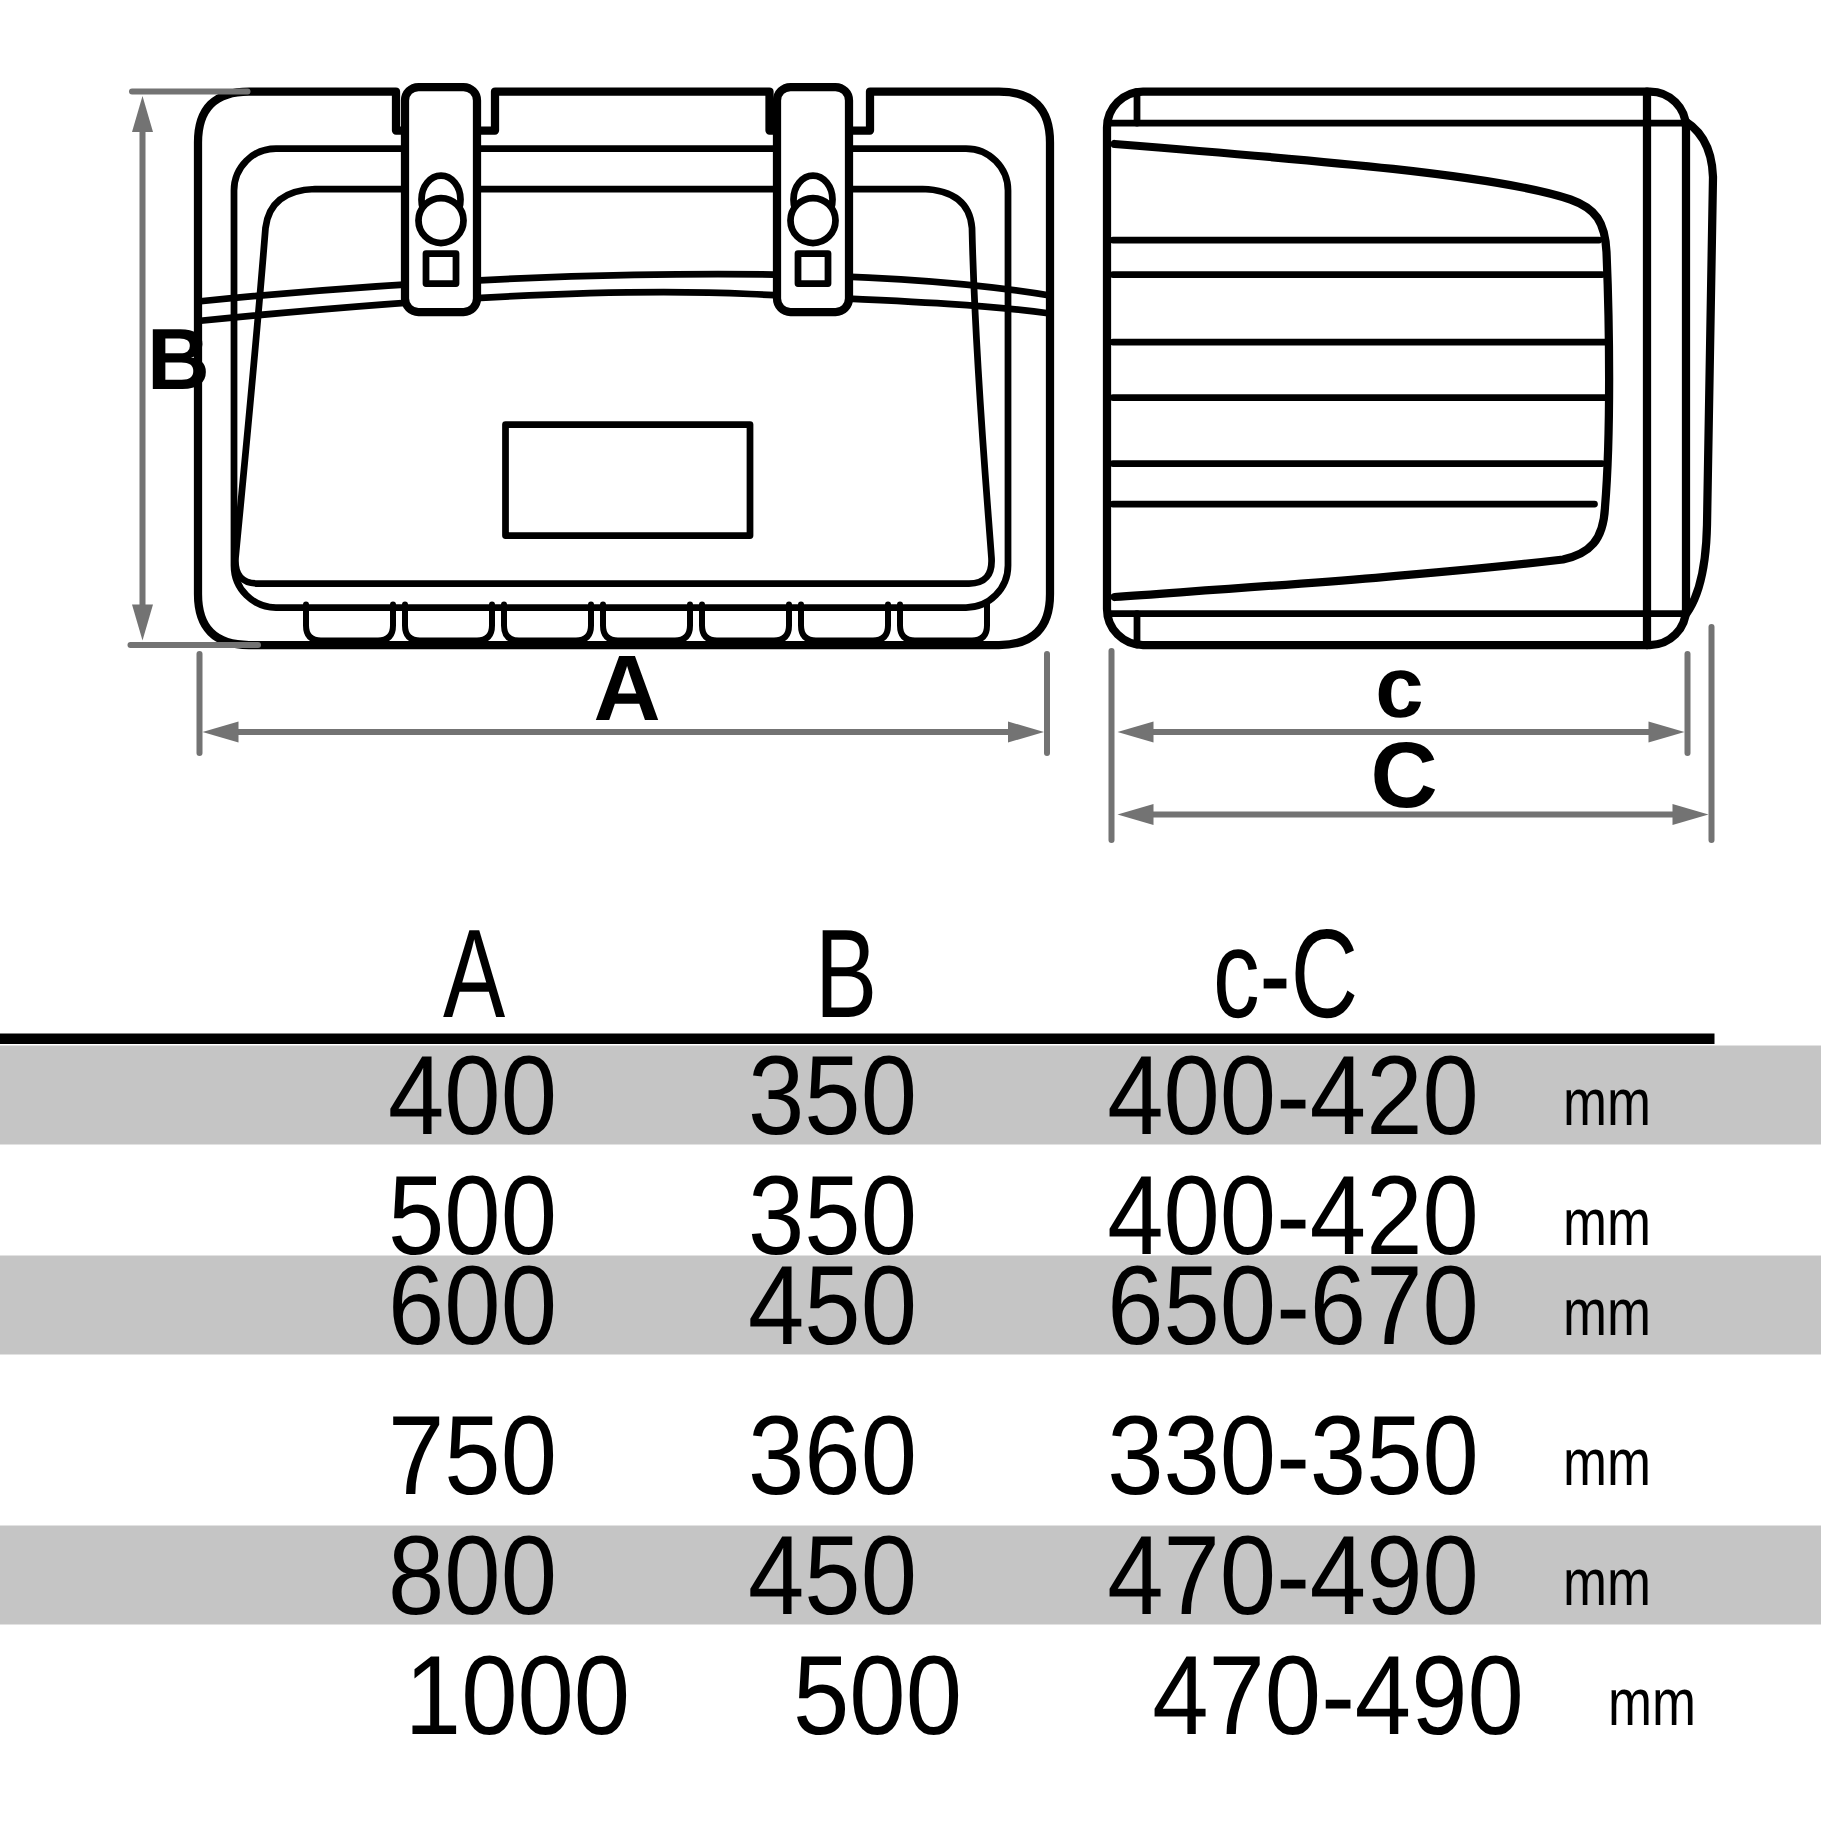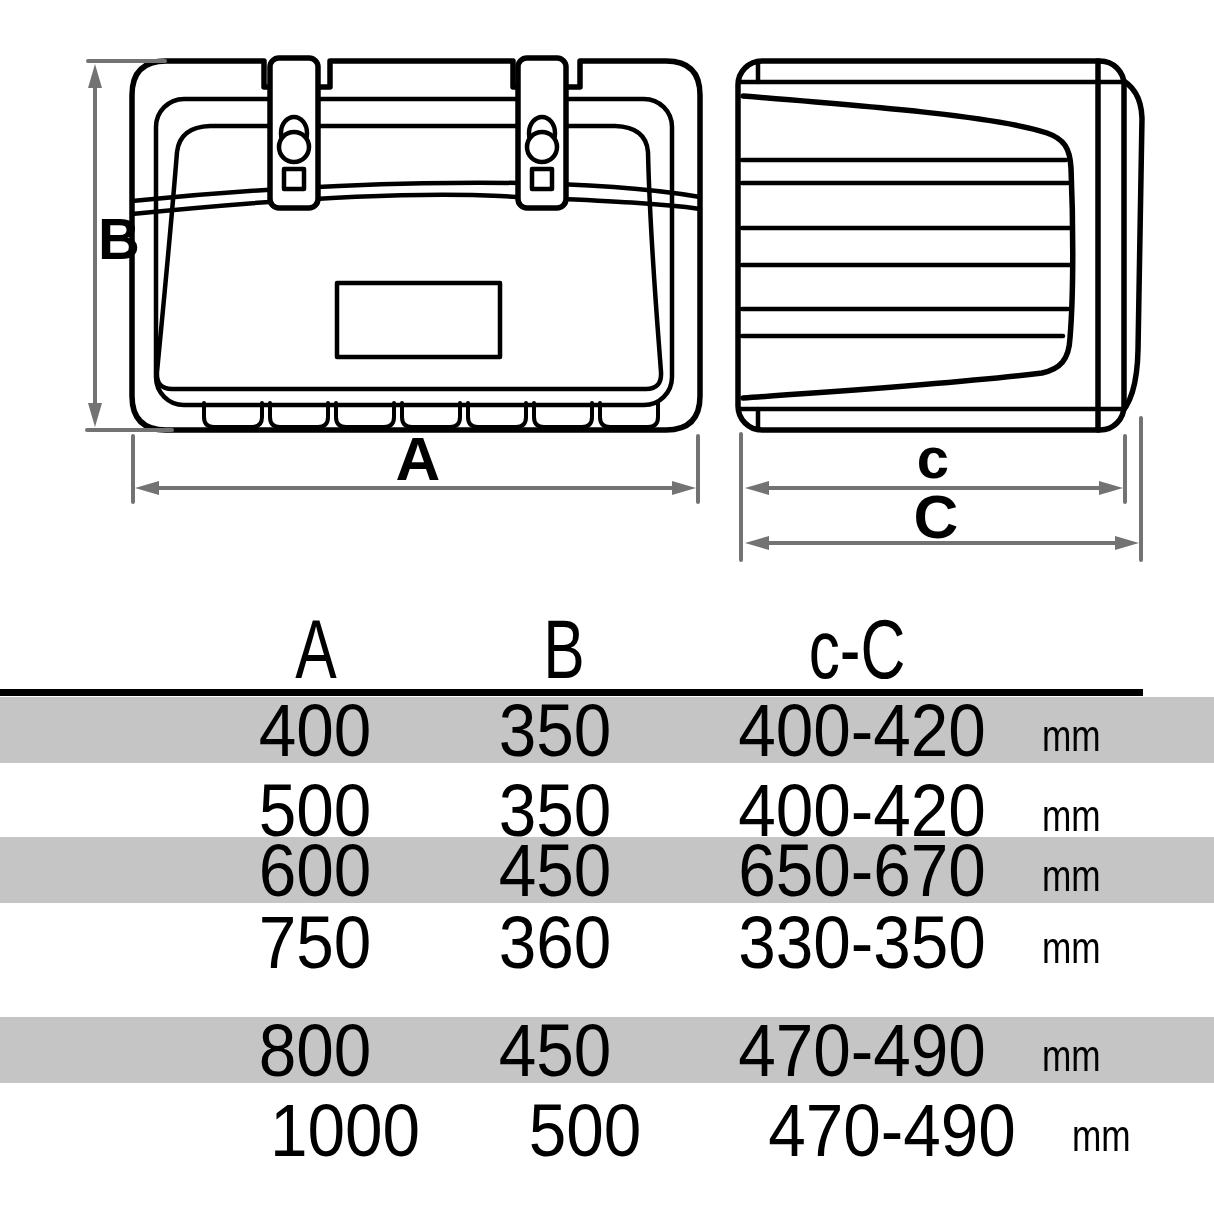--- a/index.html
+++ b/index.html
@@ -26,21 +26,21 @@
     transform:translateX(-50%) scaleX(.9);
   }
   .tcell.col-a{left:315px;}
   .tcell.col-b{left:555px;}
   .tcell.col-cc{left:862px;}
   .tcell.unit{
     left:1042px;transform:scaleX(.8);transform-origin:left center;
     font-size:44px;top:6px;
   }
   .r0{top:690px;} .r1{top:770px;} .r2{top:830px;padding-left:48px;}
-  .r3{top:902px;text-align:right;} .r4{top:1010px;} .r5{top:1090px;margin-left:30px;}
+  .r3{top:930px;text-align:right;} .r4{top:1010px;} .r5{top:1090px;margin-left:30px;}
 </style>
 </head>
 <body>
 
 <div class="page">
 
   <svg class="diagram" width="1214" height="595" viewBox="0 0 1214 595" fill="none" stroke-linecap="round" stroke-linejoin="round">
 
     <g stroke="#000" stroke-width="5.5">
 

